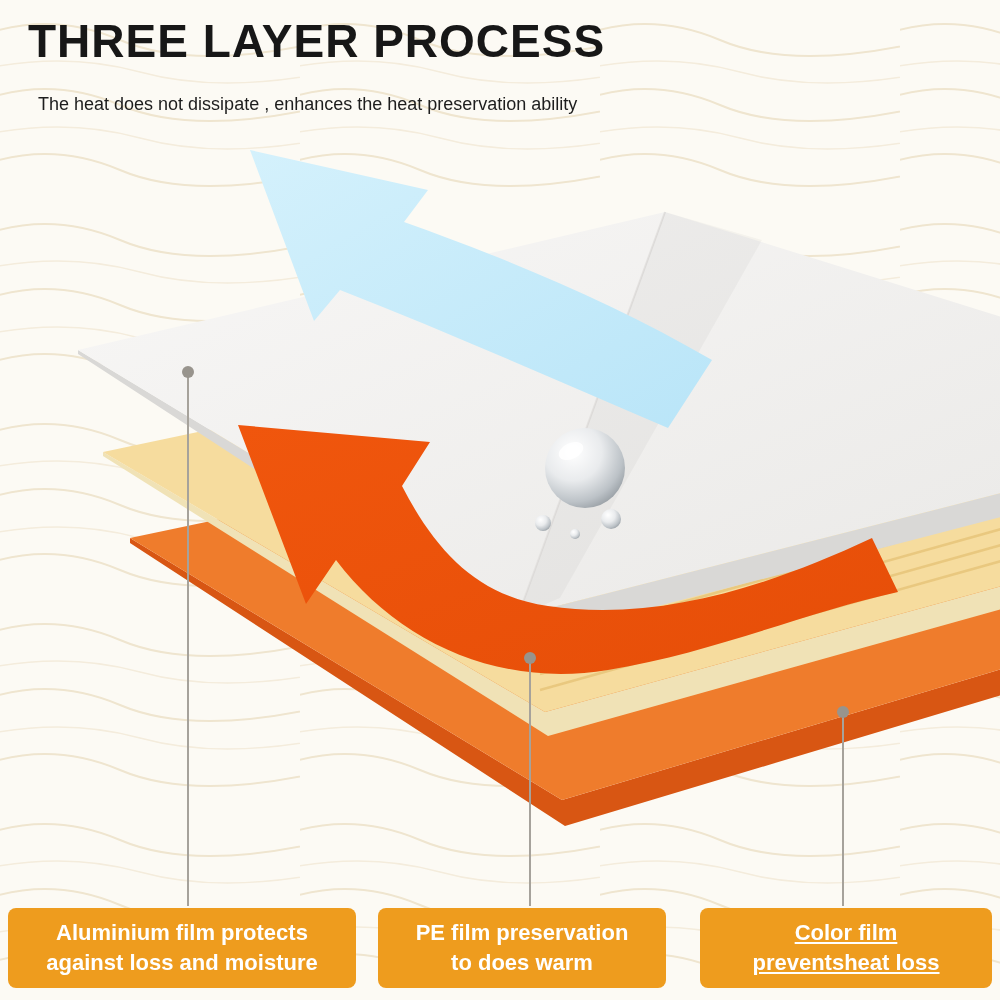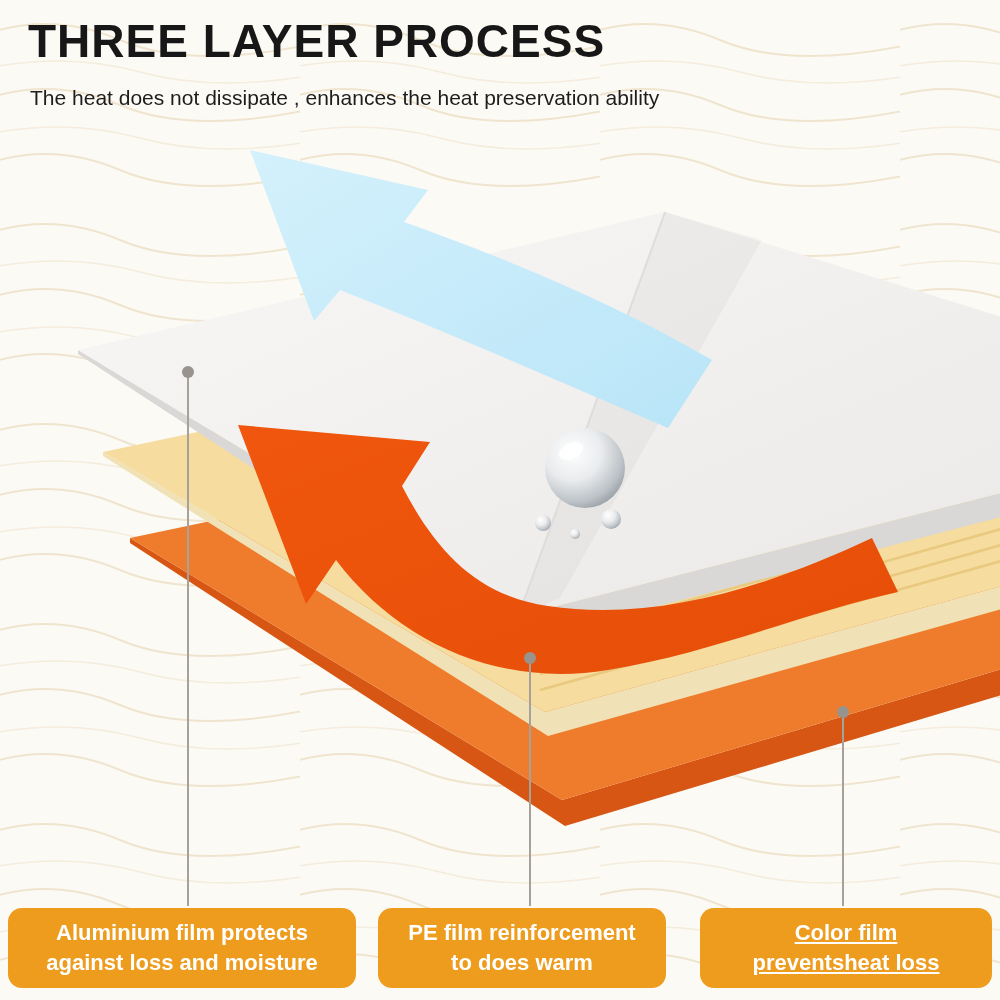--- a/index.html
+++ b/index.html
@@ -10,26 +10,26 @@
     overflow:hidden;
     background:#a3a3a3;
   }
   .stage svg.scene{position:absolute;left:0;top:0;width:1000px;height:1000px;}
   .title{
     position:absolute;left:28px;top:14px;margin:0;
     font-size:46px;font-weight:bold;letter-spacing:1px;color:#171717;
     font-family:"Liberation Sans", sans-serif;
   }
   .subtitle{
-    position:absolute;left:30px;top:86px;margin:0;
-    font-size:21px;color:#1d1d1d;
+    position:absolute;left:30px;top:86px;margin:8px;
+    font-size:18px;color:#1d1d1d;
   }
   .callout{
     position:absolute;top:908px;height:80px;
-    background:#ee9c1e;border-radius:14px;
+    background:#ee9c1e;border-radius:8px;
     color:#ffffff;font-weight:bold;font-size:22px;line-height:1.35;
     display:flex;flex-direction:column;align-items:center;justify-content:center;
     text-align:center;padding:12px 6px;box-sizing:border-box;
   }
   .callout-1{left:8px;width:348px;}
   .callout-2{left:378px;width:288px;}
   .callout-3{left:700px;width:292px;text-decoration:underline;}
 </style>
 </head>
 <body>
@@ -148,21 +148,21 @@
   </svg>
 
   <h1 class="title">THREE LAYER PROCESS</h1>
   <p class="subtitle">The heat does not dissipate , enhances the heat preservation ability</p>
 
   <div class="callout callout-1">
     <span>Aluminium film protects</span>
     <span>against loss and moisture</span>
   </div>
   <div class="callout callout-2">
-    <span>PE film reinforcement</span>
+    <span>PE film preservation</span>
     <span>to does warm</span>
   </div>
   <div class="callout callout-3">
     <span>Color film</span>
     <span>preventsheat loss</span>
   </div>
 
 </div>
 
 </body></html>

